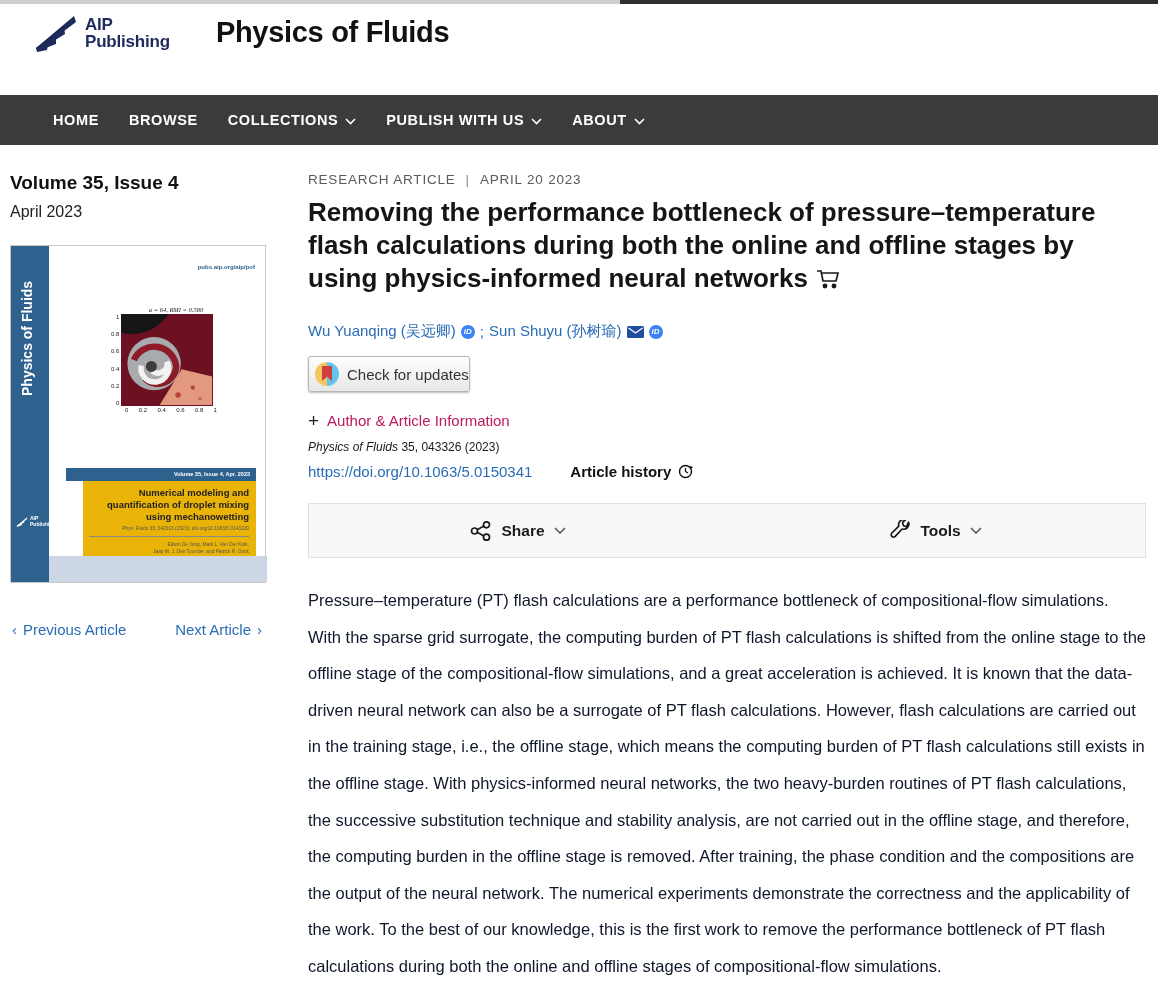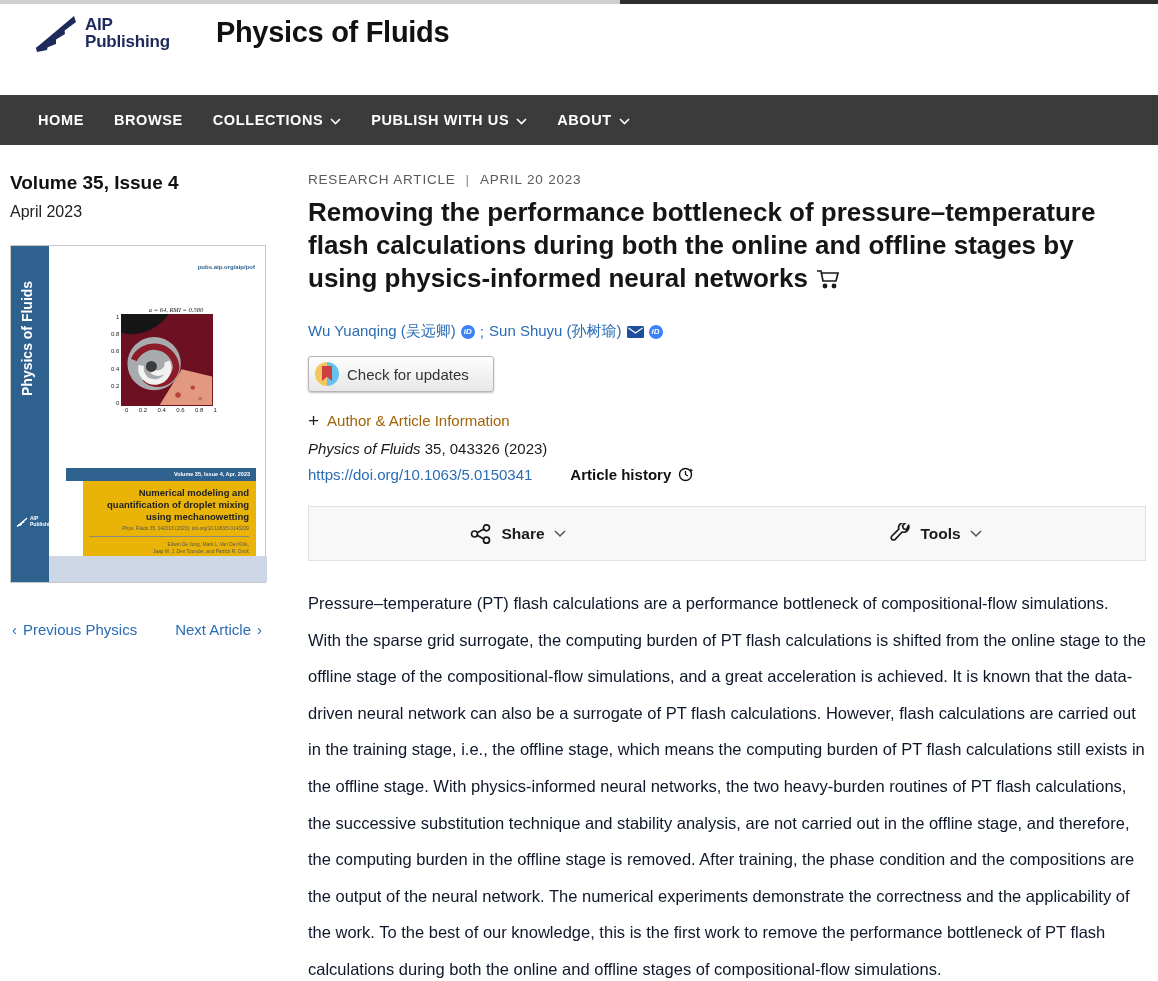--- a/index.html
+++ b/index.html
@@ -12,21 +12,21 @@
   .top-strip .right { flex:1; background:#2e2e2e; }
 
   
   .header { height:91px; background:#fff; display:flex; align-items:flex-start; padding:10px 0 0 34px; }
   .logo { display:flex; align-items:center; cursor:pointer; }
   .logo svg { width:44px; height:38px; margin-right:7px; }
   .logo-text { color:#1f2a5c; font-weight:bold; line-height:1.02; font-size:17px; letter-spacing:-0.2px; }
   .journal-title { font-size:29px; font-weight:bold; color:#111; margin-left:46px; margin-top:2px; letter-spacing:-0.3px; cursor:pointer; }
 
   
-  .nav { height:50px; background:#3b3b3b; display:flex; align-items:center; padding-left:38px; gap:30px; }
+  .nav { height:50px; background:#3b3b3b; display:flex; align-items:center; padding-left:53px; gap:30px; }
   .nav-item { color:#fff; font-weight:bold; font-size:14.5px; letter-spacing:0.6px; display:flex; align-items:center; gap:7px; cursor:pointer; }
   .nav-item svg { margin-top:2px; }
 
   
   .content { display:flex; padding:27px 12px 0 10px; }
   .sidebar { width:256px; margin-right:42px; flex-shrink:0; }
   .main { width:838px; }
 
   
   .vol-title { font-size:19px; font-weight:bold; color:#111; }
@@ -60,31 +60,31 @@
   .eyebrow { font-size:13.5px; color:#5a5a5a; letter-spacing:0.8px; display:flex; gap:10px; align-items:center; }
   .eyebrow .sep { color:#8a8a8a; font-weight:300; }
   .a-title { margin-top:9px; font-size:26px; line-height:33px; font-weight:bold; color:#151515; max-width:822px; }
   .cart-icon { display:inline-block; vertical-align:-3px; margin-left:8px; cursor:pointer; }
   .authors { margin-top:24px; font-size:15px; color:#2a6cb4; display:flex; align-items:center; gap:5px; flex-wrap:wrap; }
   .author-link { color:#2a6cb4; cursor:pointer; }
   .orcid { display:inline-flex; width:14px; height:14px; border-radius:50%; background:#3b82f6; color:#fff;
            font-size:8px; font-style:italic; font-weight:bold; align-items:center; justify-content:center; cursor:pointer; }
   .envelope { cursor:pointer; display:inline-flex; }
   .author-sep { color:#2a6cb4; }
-  .check-btn { margin-top:15px; display:inline-flex; align-items:center; gap:8px; padding:5px 24px 5px 6px;
+  .check-btn { margin-top:15px; display:inline-flex; align-items:center; gap:8px; padding:5px 0 5px 6px;
         background:linear-gradient(#fefefe,#e7e7e7); border:1px solid #b5b5b5; border-radius:3px;
         box-shadow:0 1px 2px rgba(0,0,0,0.25); font-size:15px; color:#333; cursor:pointer; }
   .crossmark { width:24px; height:24px; border-radius:50%; position:relative;
         background:linear-gradient(90deg,#f2c75d 0 50%, #64c3ee 50% 100%); }
   .crossmark .bm { position:absolute; left:7px; top:4px; width:10px; height:15px; background:#cf3f3f;
         clip-path:polygon(0 0,100% 0,100% 100%,50% 72%,0 100%); }
   .info-toggle { margin-top:19px; font-size:15px; display:flex; align-items:center; gap:8px; cursor:pointer; }
   .info-toggle .plus { color:#222; font-size:19px; font-weight:400; line-height:1; }
-  .info-toggle .lbl { color:#a16207; }
-  .citation { margin-top:10px; font-size:15px; color:#1a1a1a; }
+  .info-toggle .lbl { color:#be185d; }
+  .citation { margin-top:10px; font-size:12px; color:#1a1a1a; }
   .citation .jname { font-style:italic; }
   .doi-row { margin-top:9px; display:flex; align-items:center; gap:38px; font-size:15px; }
   .doi-link { color:#2a6cb4; cursor:pointer; }
   .history { font-weight:bold; color:#111; display:flex; align-items:center; gap:7px; cursor:pointer; }
   .share-bar { margin-top:23px; height:55px; background:#f8f8f8; border:1px solid #e1e1e1; display:flex; }
   .share-half { flex:1; display:flex; align-items:center; justify-content:center; gap:9px; cursor:pointer; }
   .share-half .lbl { font-weight:bold; font-size:15.5px; color:#1a1a1a; }
   .abstract { margin-top:24px; font-size:16.5px; line-height:36.6px; color:#0f172a; width:838px; }
 </style>
 </head>
@@ -206,21 +206,21 @@
           <span>Edwin De Jong, Mark L. Van Der Klok,</span><br>
           <span>Jaap M. J. Den Toonder, and Patrick R. Onck</span>
         </div>
       </div>
       <div class="cover-band"></div>
     </div>
 
     <div class="pn-row">
       <div class="pn-link">
         <span class="chev">‹</span>
-        <span>Previous Physics</span>
+        <span>Previous Article</span>
       </div>
       <div class="pn-link">
         <span>Next Article</span>
         <span class="chev">›</span>
       </div>
     </div>
   </div>
 
   <div class="main">
     <div class="eyebrow">

